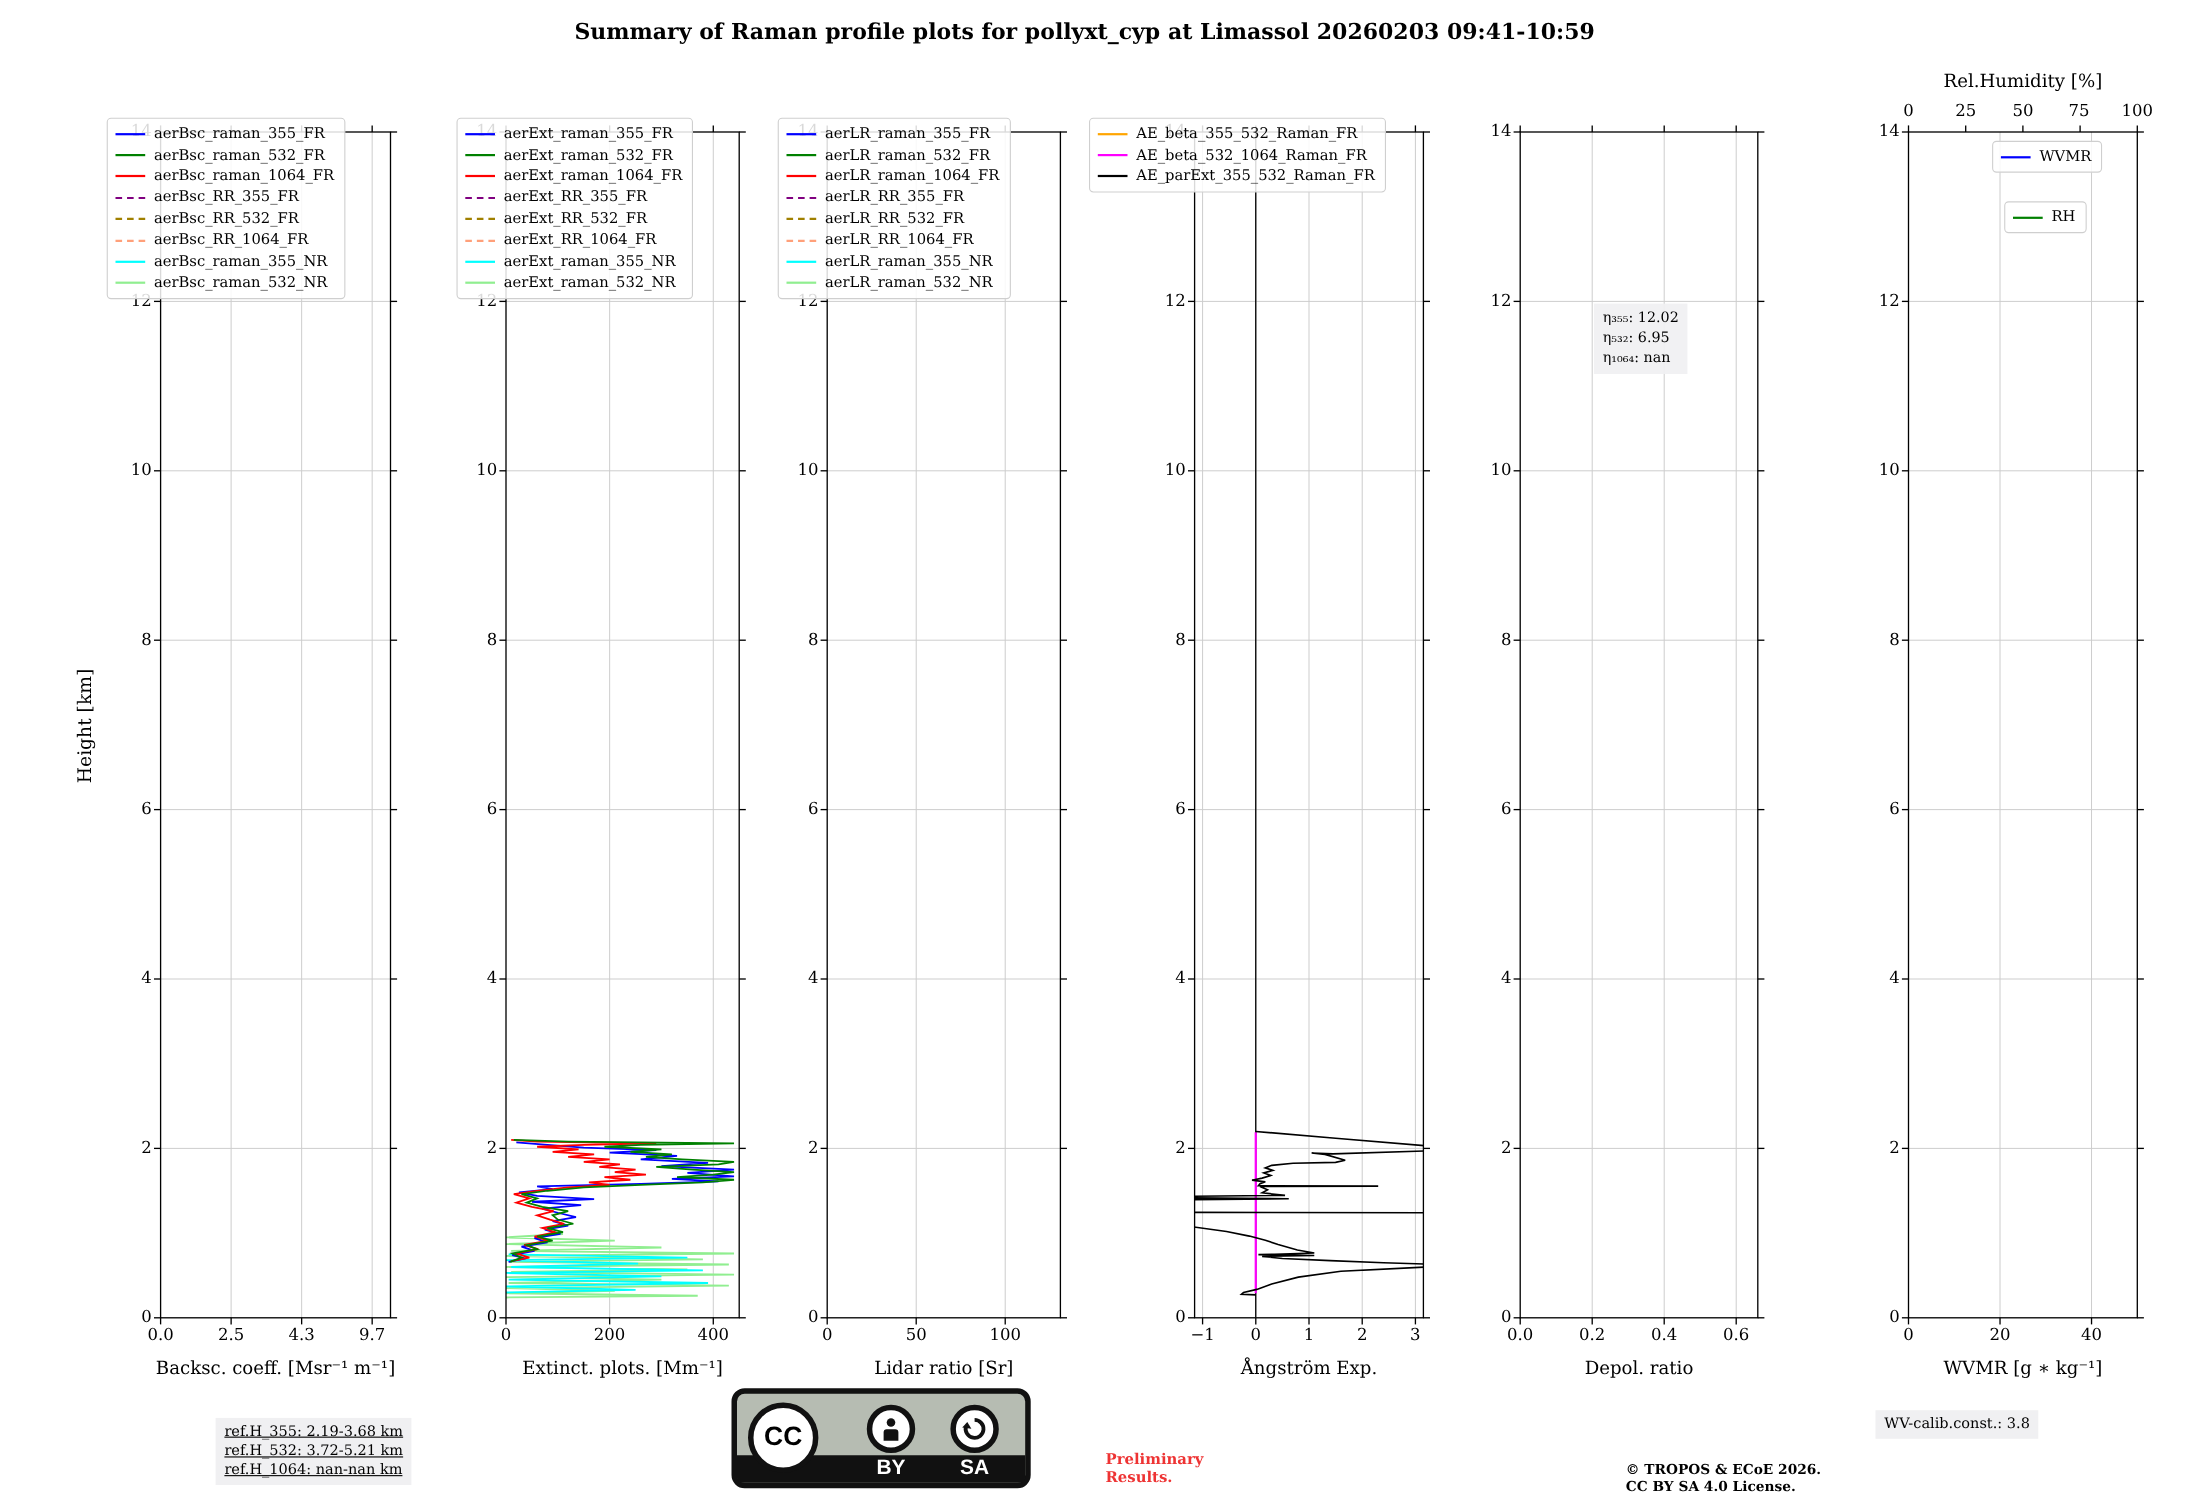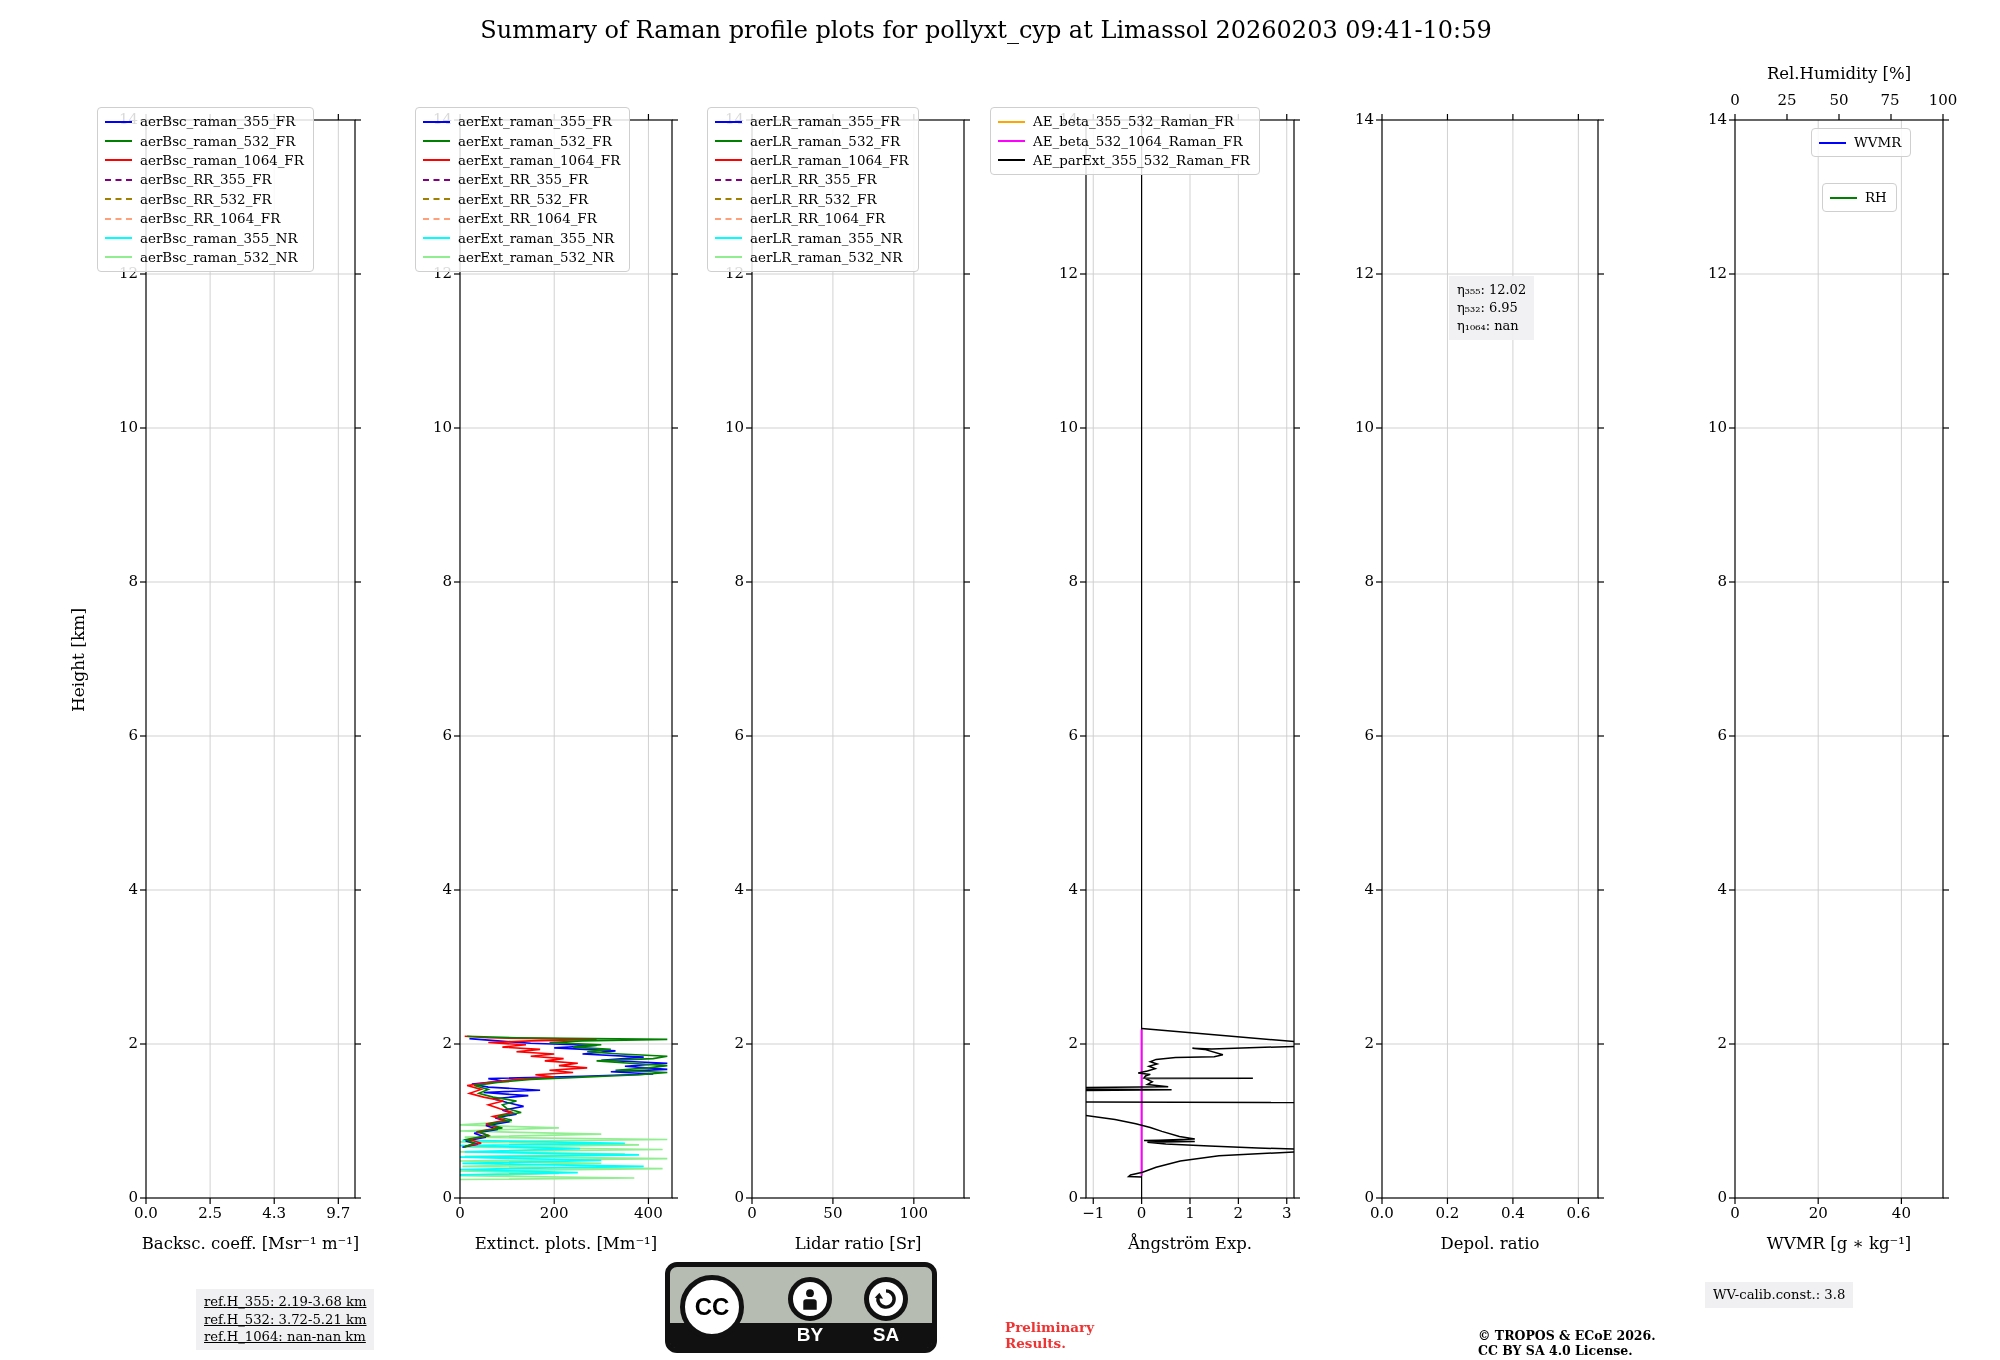--- a/index.html
+++ b/index.html
@@ -1,18 +1,18 @@
 <!DOCTYPE html>
 <html><head>
 <meta charset="utf-8">
 <style>
   html,body{margin:0;padding:0;background:#ffffff;}
   #figure{position:relative;width:2000px;height:1360px;background:#fff;
           font-family:"DejaVu Serif", serif;color:#000;overflow:hidden;}
-  .title{position:absolute;top:16px;left:0;width:1972px;text-align:center;font-size:24px;}
+  .title{position:absolute;top:16px;left:0;width:1972px;text-align:center;font-size:20px;font-weight:bold;}
   .ylab{position:absolute;left:78px;top:660px;font-size:17px;white-space:nowrap;
         transform:translate(-50%,-50%) rotate(-90deg);}
   .panel{position:absolute;top:120px;height:1078px;}
   .panel svg{position:absolute;left:0;top:0;overflow:visible;}
   .grid{stroke:#cccccc;stroke-width:0.9;}
   .tick{stroke:#000;stroke-width:1.2;}
   .xtl{position:absolute;top:1084px;width:64px;text-align:center;font-size:15px;}
   .ytl{position:absolute;left:-50px;width:42px;text-align:right;font-size:15px;}
   .xlabel{position:absolute;top:1114px;left:-30px;right:-30px;text-align:center;font-size:16.5px;white-space:nowrap;}
   .taxlabel{position:absolute;top:-56px;left:-20px;right:-20px;text-align:center;font-size:16.5px;}

